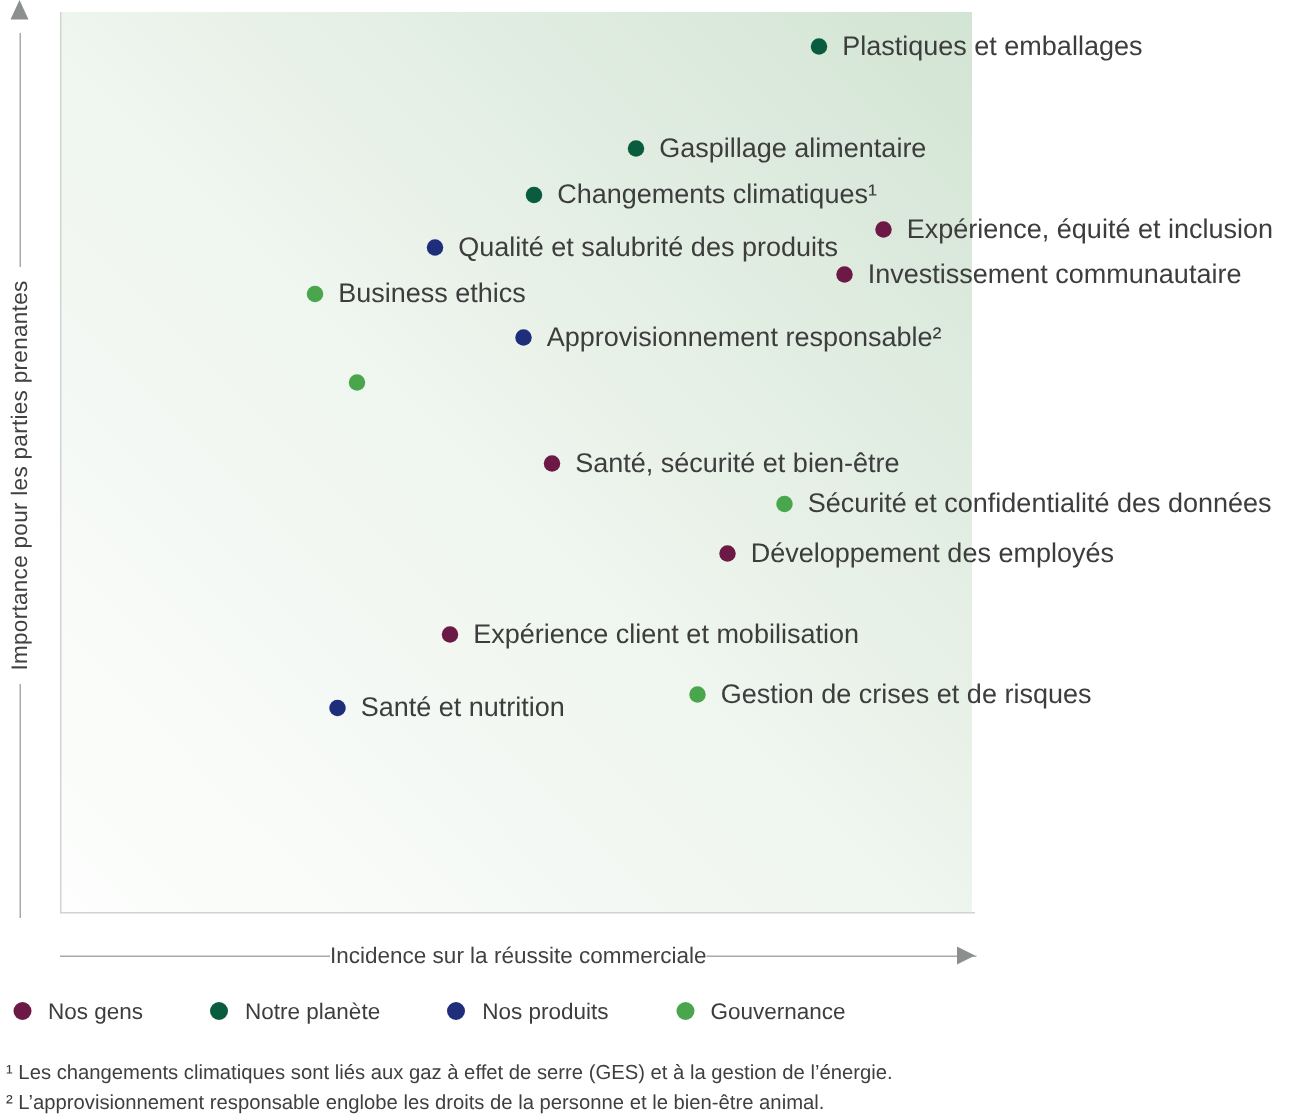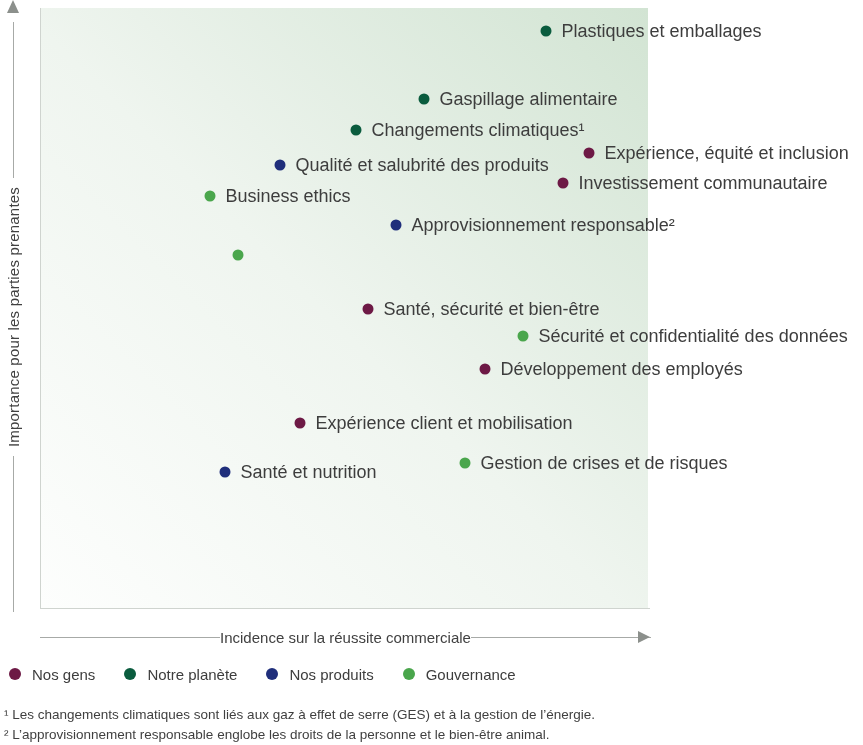--- a/index.html
+++ b/index.html
@@ -57,21 +57,21 @@
     position:absolute;display:flex;align-items:center;gap:10px;
     transform:translate(-5.5px,-50%);white-space:nowrap;
   }
   .dot{
     width:11px;height:11px;border-radius:50%;flex:0 0 auto;
   }
   .plabel{font-size:18px;color:#3d3d3d;}
   
   .legend{
     position:absolute;left:9px;top:664px;height:20px;
-    display:flex;align-items:center;gap:29px;
+    display:flex;align-items:center;gap:45px;
   }
   .legend-item{display:flex;align-items:center;gap:11px;white-space:nowrap;}
   .legend-dot{width:12px;height:12px;border-radius:50%;flex:0 0 auto;}
   .legend-label{font-size:15px;color:#3d3d3d;}
   
   .footnotes{
     position:absolute;left:4px;top:705px;width:840px;
     font-size:13.5px;line-height:20px;color:#3f3f3f;
   }
 </style>
@@ -101,33 +101,33 @@
         <span class="plabel">Gaspillage alimentaire</span>
       </div>
       <div class="point" style="left: 356px; top: 130px;">
         <span class="dot" style="background: rgb(10, 92, 62);"></span>
         <span class="plabel">Changements climatiques¹</span>
       </div>
       <div class="point" style="left: 589px; top: 153px;">
         <span class="dot" style="background: rgb(109, 25, 69);"></span>
         <span class="plabel">Expérience, équité et inclusion</span>
       </div>
-      <div class="point" style="left: 280px; top: 165px;">
+      <div class="point" style="left: 290px; top: 165px;">
         <span class="dot" style="background: rgb(31, 46, 123);"></span>
         <span class="plabel">Qualité et salubrité des produits</span>
       </div>
       <div class="point" style="left: 563px; top: 183px;">
         <span class="dot" style="background: rgb(109, 25, 69);"></span>
         <span class="plabel">Investissement communautaire</span>
       </div>
       <div class="point" style="left: 210px; top: 196px;">
         <span class="dot" style="background: rgb(74, 166, 76);"></span>
         <span class="plabel">Business ethics</span>
       </div>
-      <div class="point" style="left: 349px; top: 225px; margin-left: 47px;">
+      <div class="point" style="left: 349px; top: 225px;">
         <span class="dot" style="background: rgb(31, 46, 123);"></span>
         <span class="plabel">Approvisionnement responsable²</span>
       </div>
       <div class="point" style="left: 238px; top: 255px;">
         <span class="dot" style="background: rgb(74, 166, 76);"></span>
       </div>
       <div class="point" style="left: 368px; top: 309px;">
         <span class="dot" style="background: rgb(109, 25, 69);"></span>
         <span class="plabel">Santé, sécurité et bien-être</span>
       </div>

